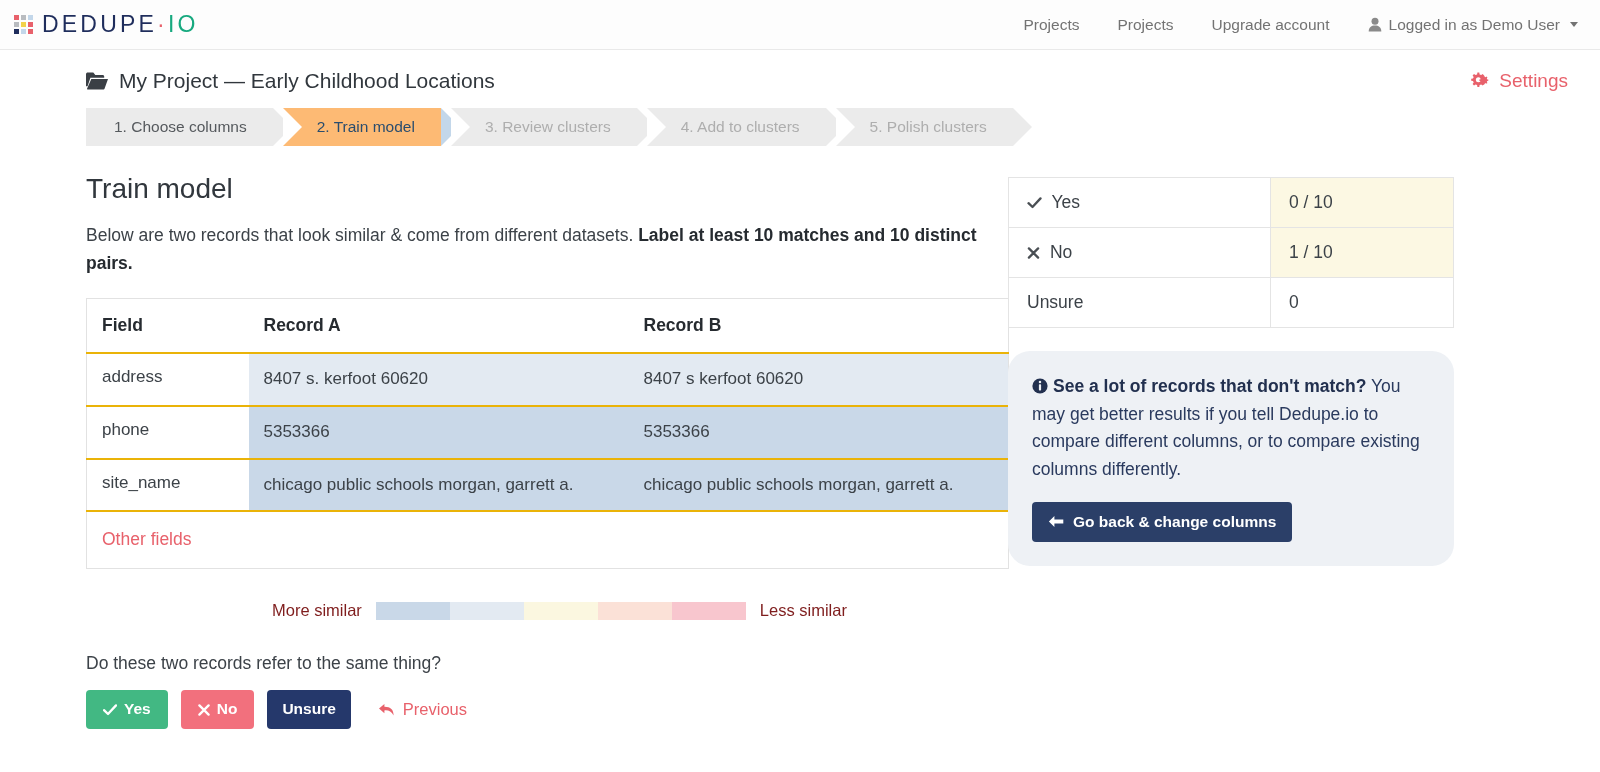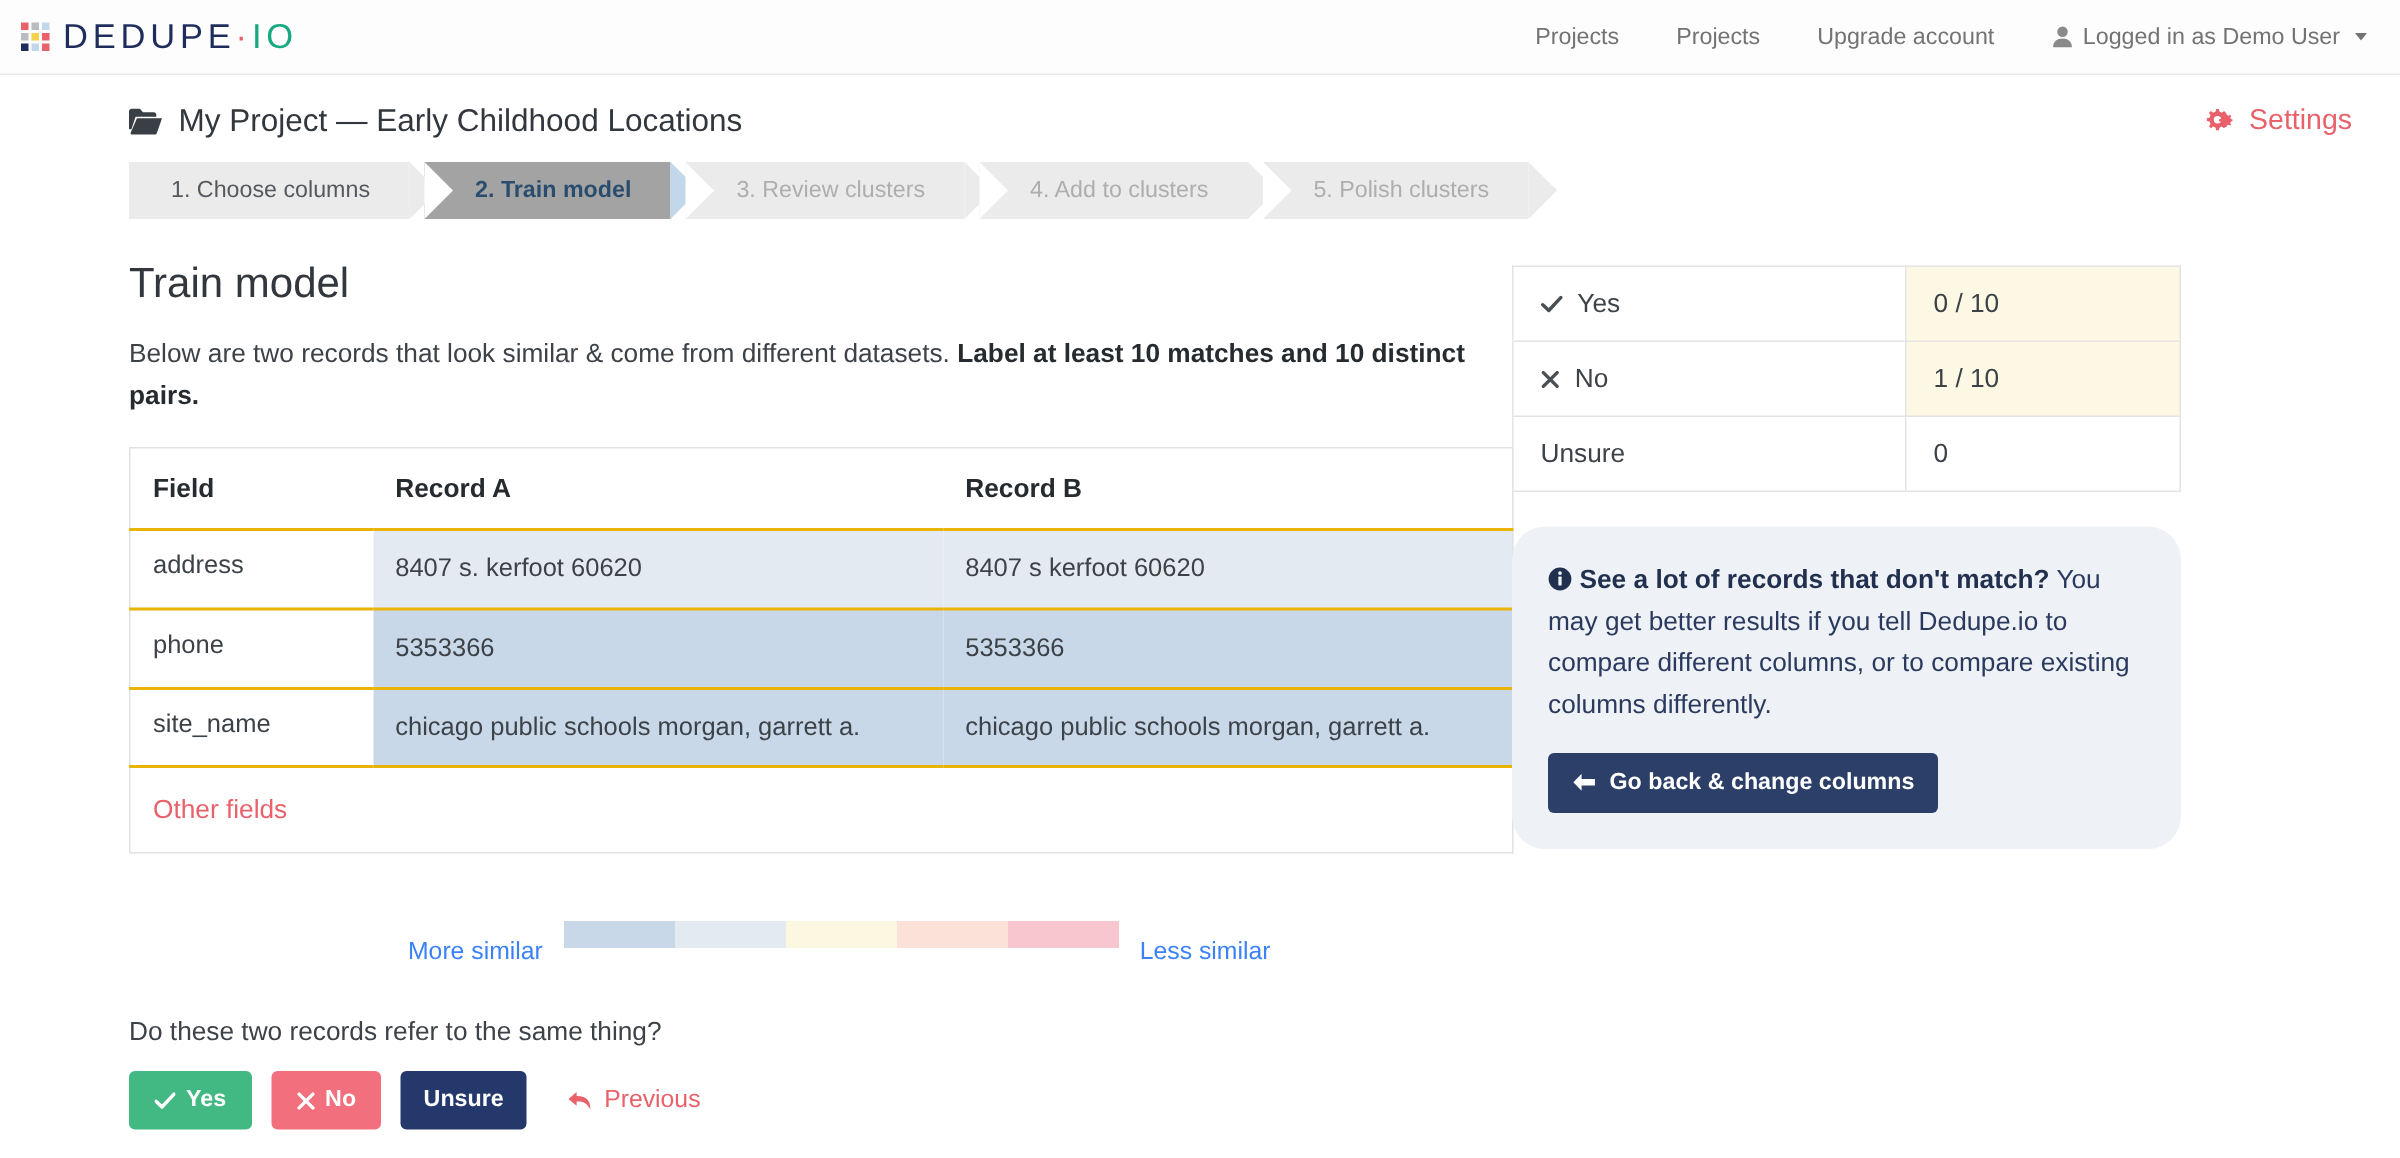--- a/index.html
+++ b/index.html
@@ -134,21 +134,21 @@
     content: "";
     position: absolute;
     left: 0; top: 0;
     width: 0; height: 0;
     border-top: 19px solid transparent;
     border-bottom: 19px solid transparent;
     border-left: 19px solid #ffffff;
     z-index: 3;
   }
   .step:first-child::before { display: none; }
-  .step.active { background: #a3a3a3; color: #2a4d6e; font-weight: 700; }
+  .step.active { background: #fdba74; color: #2a4d6e; font-weight: 400; }
   .step.active::after { border-left-color: #c3d7ea; }
   .step.dim { color: #aeaeae; }
 
   
   .content {
     display: flex;
     padding: 0 32px 0 86px;
     align-items: flex-start;
   }
   .col-left { width: 922px; flex: 0 0 922px; }
@@ -211,21 +211,21 @@
   }
 
   
   .legend {
     display: flex;
     align-items: center;
     margin: 32px 0 0 0;
     padding-left: 186px;
     gap: 14px;
   }
-  .legend-label { font-size: 16.5px; color: #3b82f6; white-space: nowrap; margin-top: 24px; }
+  .legend-label { font-size: 16.5px; color: #7f1d1d; white-space: nowrap; }
   .legend-bar { display: flex; height: 18px; }
   .legend-bar span { width: 74px; height: 18px; display: block; }
 
   
   .question {
     font-size: 17.5px;
     margin: 33px 0 0 0;
     color: #3c4248;
   }
   .btnrow {

